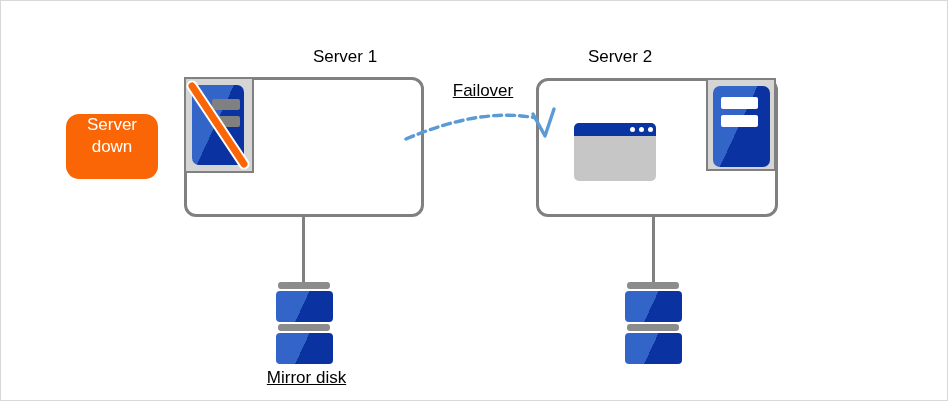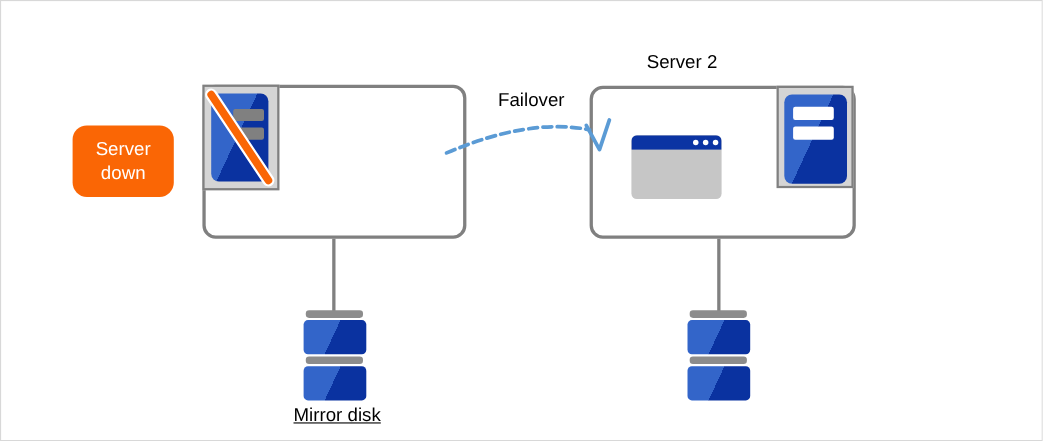--- a/index.html
+++ b/index.html
@@ -19,21 +19,21 @@
     line-height:20px;
     text-align:center;
     white-space:nowrap;
   }
   
   .badge{
     left:65px;top:113px;width:92px;height:65px;
     background:var(--badge-orange,#fa6605);
     border-radius:13px;
     color:#fff;font-size:17px;line-height:22px;
-    display:flex;flex-direction:column;align-items:center;justify-content:center;
+    display:flex;flex-direction:column;align-items:center;justify-content:flex-start;
     text-align:center;
   }
   
   .server-box{
     box-sizing:border-box;
     border:3px solid var(--outline-gray,#808080);
     border-radius:12px;
     background:#fff;
   }
   #server1-box{left:183px;top:76px;width:240px;height:140px;}
@@ -103,34 +103,35 @@
   }
   .app-dot.d1{right:21px;}
   .app-dot.d2{right:12px;}
   .app-dot.d3{right:3px;}
   
   .arrow-stroke{stroke:var(--arrow-blue,#5b9bd5);fill:none;stroke-width:3.4;stroke-linecap:round;stroke-linejoin:round;}
   .dashed{stroke-dasharray:8 5;}
   
   #server1-title{left:294px;top:46px;width:100px;}
   #server2-title{left:569px;top:46px;width:100px;}
-  #failover-label{left:432px;top:80px;width:100px;}
+  #failover-label{left:432px;top:80px;width:100px;text-decoration:underline;}
   #app-label{left:553px;top:95px;width:120px;}
   #mirror-label{left:228px;top:367px;width:155px;text-decoration:underline;}
 </style>
 </head>
 <body>
 
 <div class="stage">
 
   <div class="abs badge">
     <span>Server</span>
     <span>down</span>
   </div>
 
+  <div class="abs label" id="server1-title">Server 1</div>
   <div class="abs label" id="server2-title">Server 2</div>
 
   <div class="abs server-box" id="server1-box"></div>
   <div class="abs server-box" id="server2-box"></div>
 
   <div class="abs icon-chip" id="server1-chip">
     <div class="server-body"></div>
     <div class="slot-bar b1"></div>
     <div class="slot-bar b2"></div>
     <svg class="slash-svg" width="66" height="92" viewBox="0 0 66 92">

